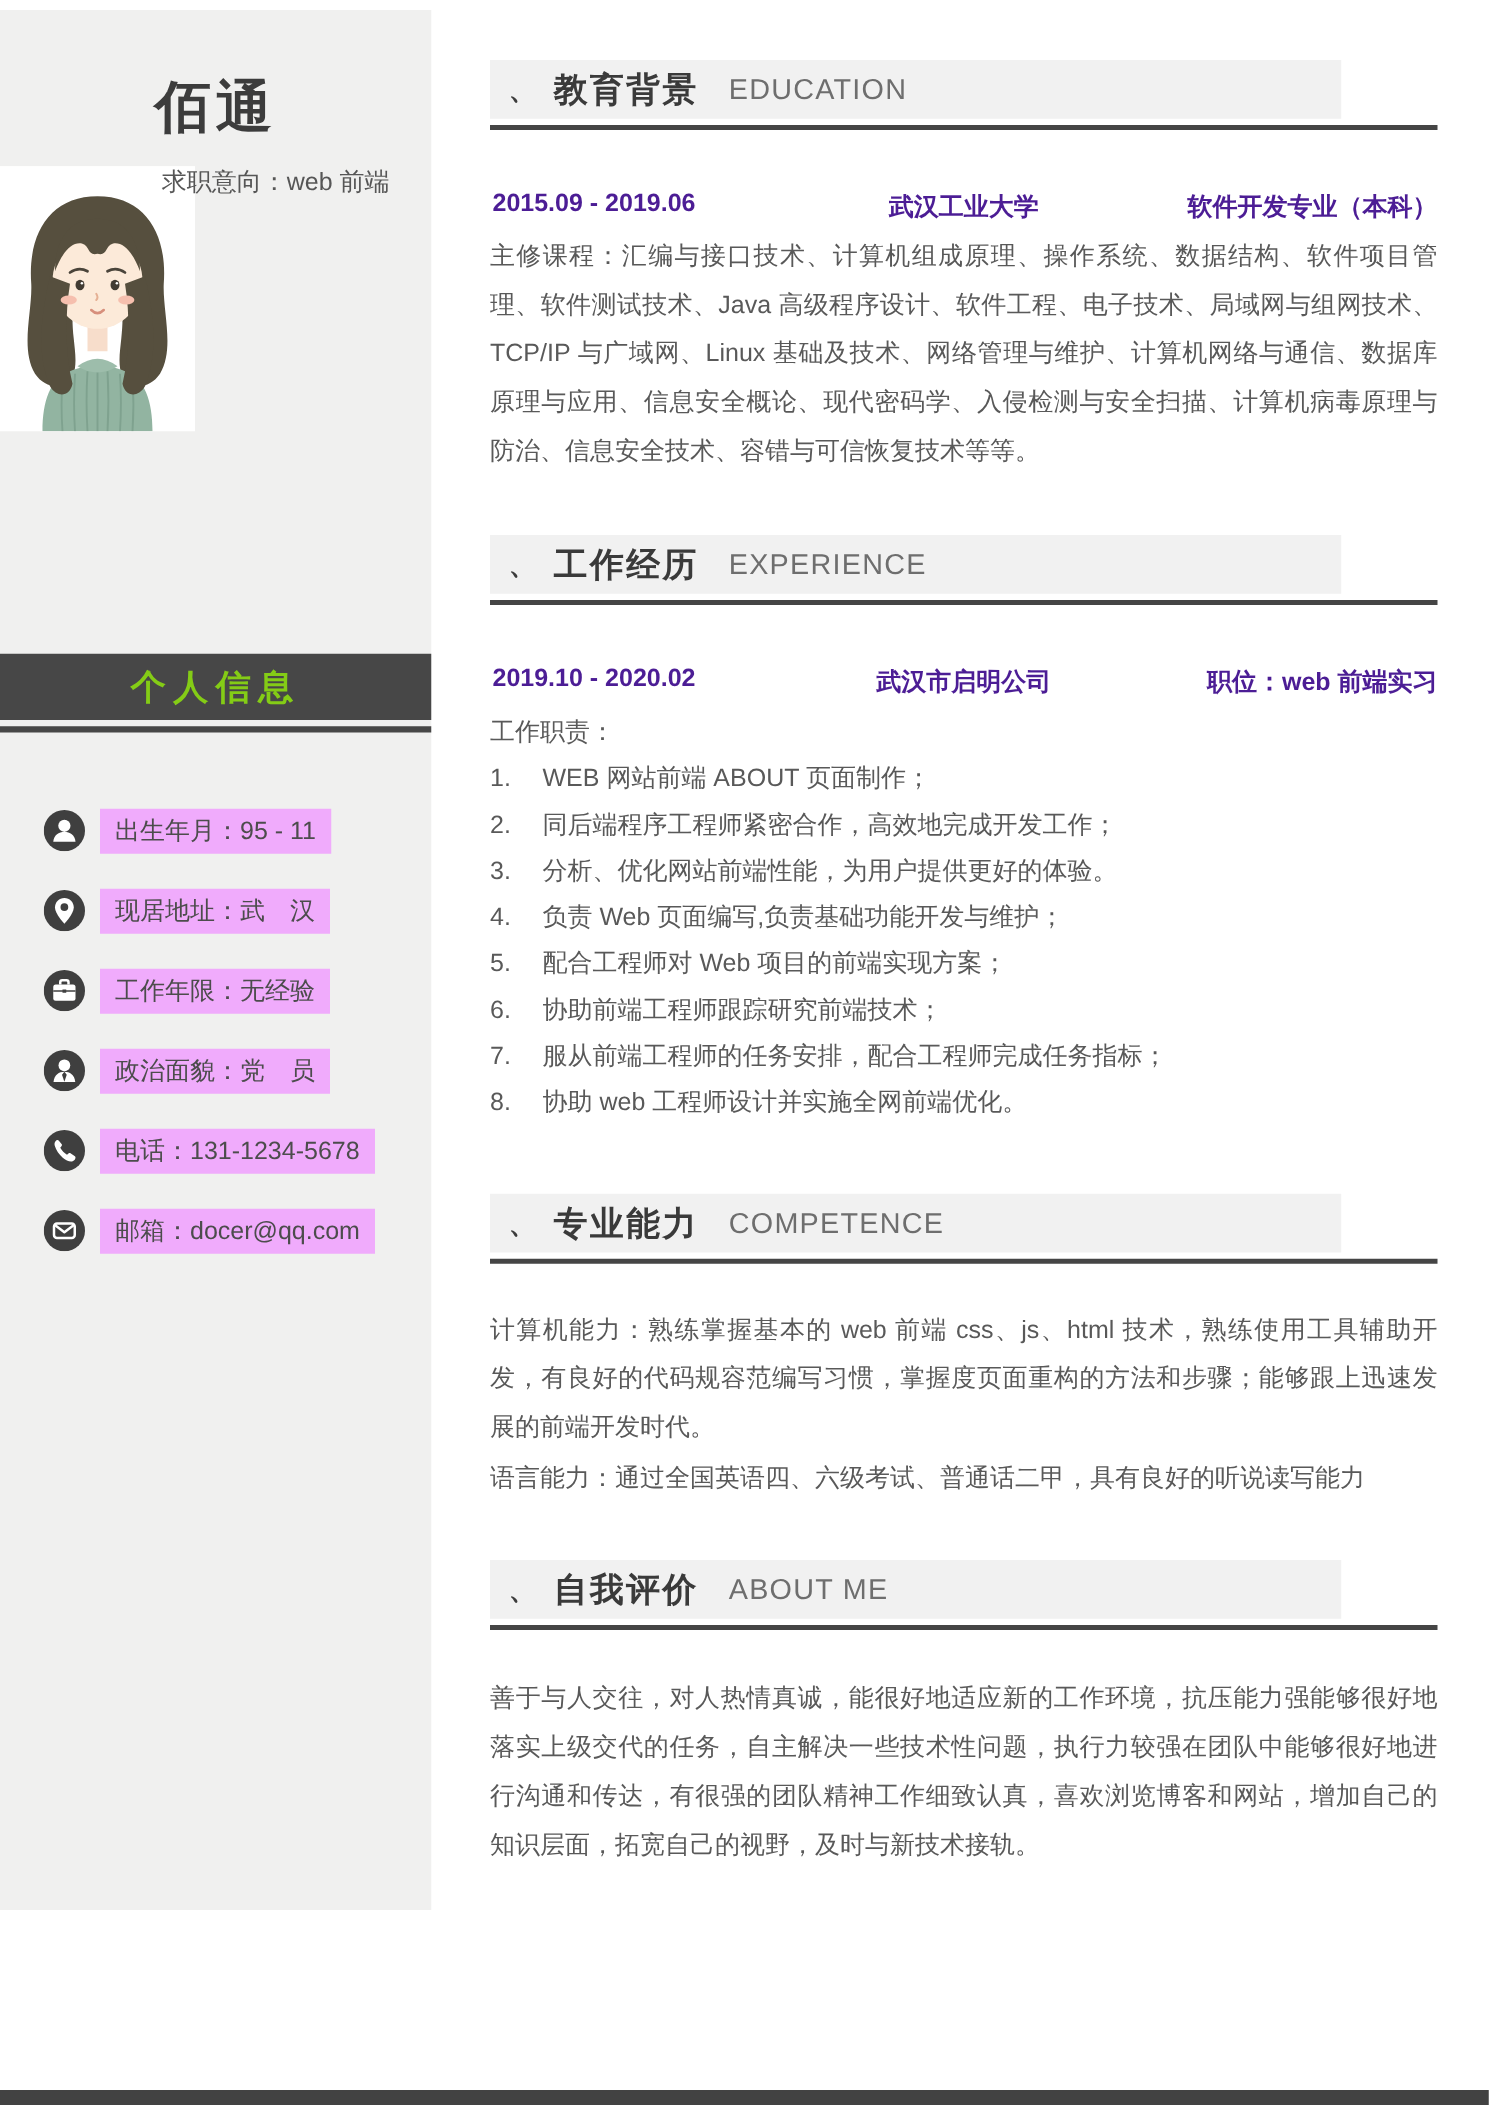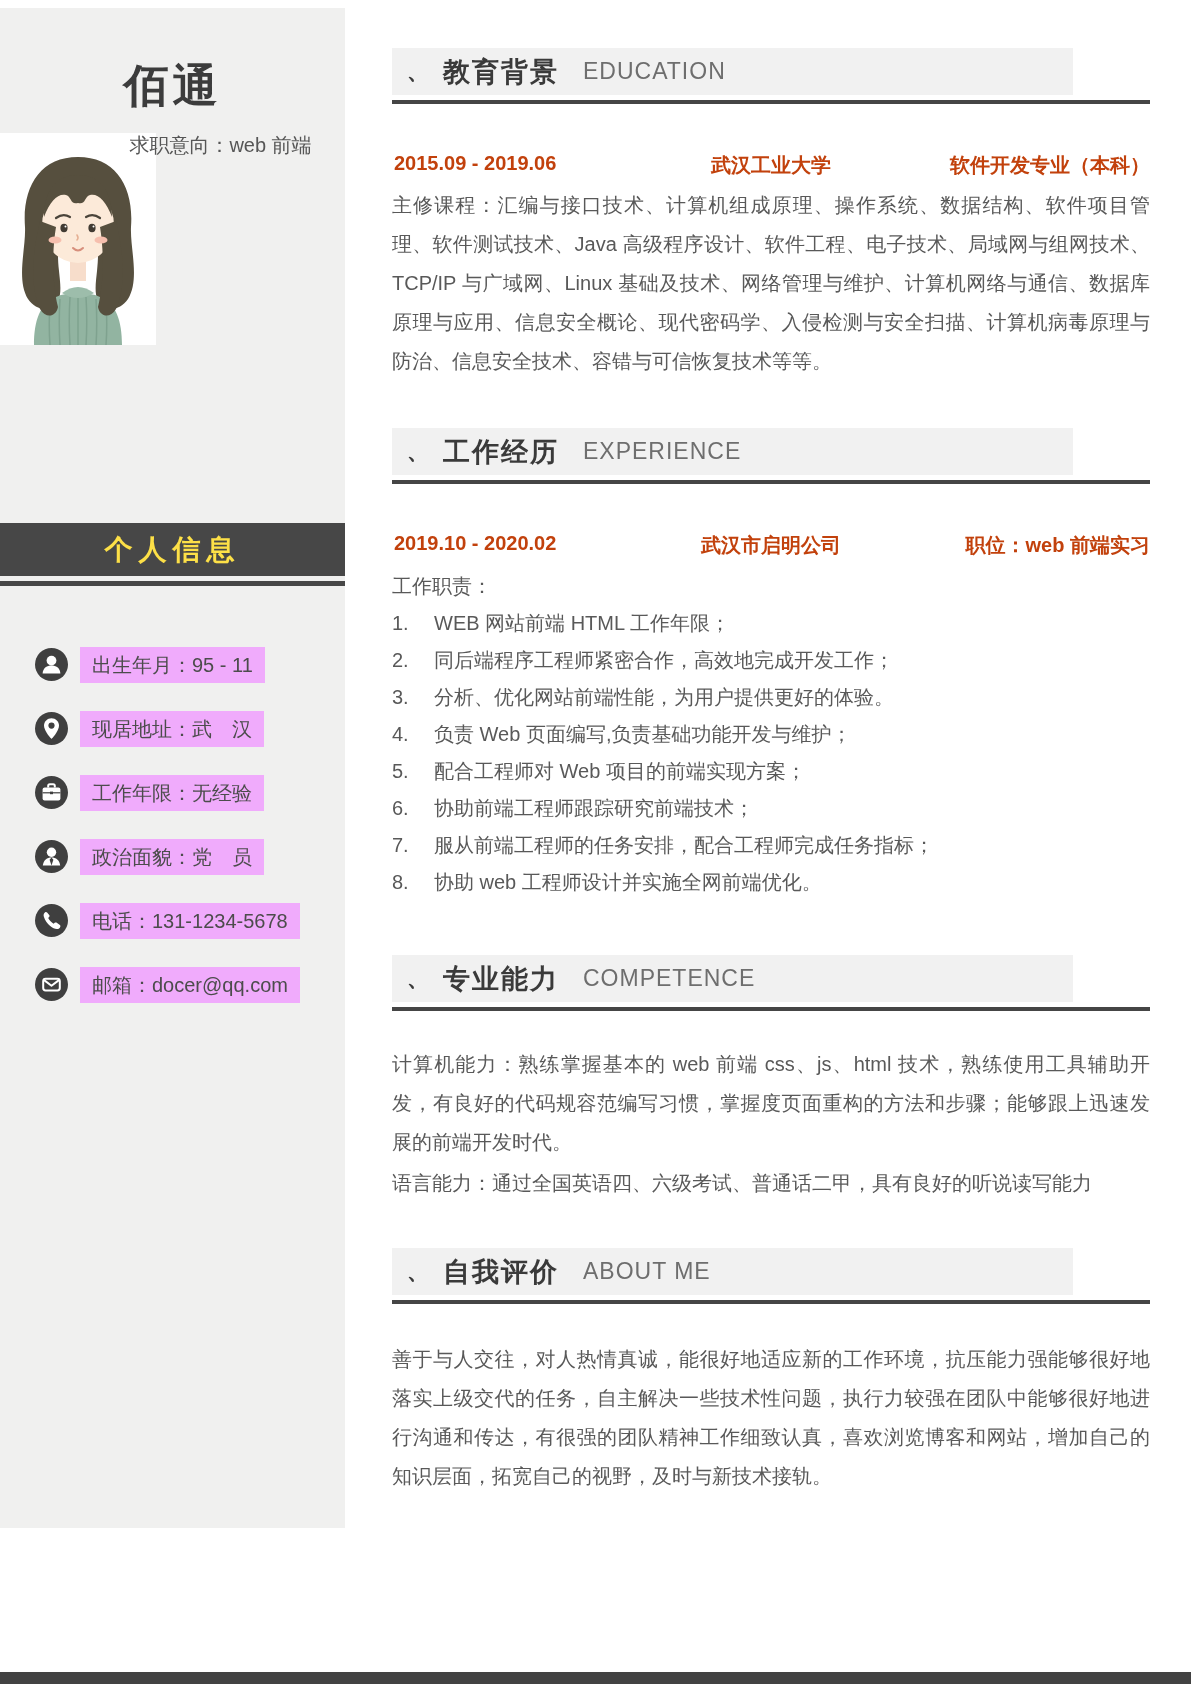--- a/index.html
+++ b/index.html
@@ -10,35 +10,35 @@
   .page{position:absolute;inset:0;}
 
   
   .sidebar{position:absolute;left:0;top:8px;width:345px;height:1520px;background:#f0f0ef;}
   .cand-name{position:absolute;top:48px;left:0;width:100%;text-align:center;
     font-size:45px;font-weight:bold;color:#3c3c3c;letter-spacing:4px;}
   .intention{position:absolute;top:124px;left:0;width:100%;text-align:center;
     font-size:20px;color:#565656;z-index:3;padding-left:48px;}
   .photo{position:absolute;left:0;top:125px;width:156px;height:212px;background:#fff;z-index:2;}
   .info-header{position:absolute;left:0;top:515px;width:100%;height:53px;background:#474747;
-    color:#fde047;font-size:28px;font-weight:bold;letter-spacing:6px;text-align:center;line-height:53px;}
+    color:#84cc16;font-size:28px;font-weight:bold;letter-spacing:6px;text-align:center;line-height:53px;}
   .info-line{position:absolute;left:0;top:573px;width:100%;height:5px;background:#474747;}
   .info-row{position:absolute;left:0;width:100%;height:36px;}
   .info-icon{position:absolute;left:35px;top:1px;width:33px;height:33px;display:block;}
   .info-chip{position:absolute;left:80px;top:0;height:36px;line-height:36px;background:#f0abfc;
     padding:0 12px;font-size:20px;color:#4c4c4c;white-space:nowrap;}
 
   
   .sec{position:absolute;left:392px;width:758px;}
   .sec-bar{height:47px;width:681px;background:#f1f1f1;display:flex;align-items:center;padding-left:15px;box-sizing:border-box;}
   .mark{font-weight:bold;font-size:22px;color:#3c3c3c;margin-right:14px;}
   .zh{font-weight:bold;font-size:27px;color:#3a3a3a;letter-spacing:2px;}
   .en{font-size:23px;color:#6e6e6e;margin-left:24px;letter-spacing:1px;}
   .sec-line{margin-top:5px;height:4px;background:#454545;width:758px;}
-  .meta-row{position:relative;margin-top:48px;height:24px;font-weight:bold;font-size:20px;color:#c2410c;}
+  .meta-row{position:relative;margin-top:48px;height:24px;font-weight:bold;font-size:20px;color:#4c1d95;}
   .m-left{position:absolute;left:2px;top:0;}
   .m-center{position:absolute;left:0;right:0;top:0;text-align:center;}
   .m-right{position:absolute;right:0;top:0;}
   .body{font-size:20px;line-height:39px;color:#595959;text-align:justify;margin:0;}
   .body.first{margin-top:10px;}
   .duties-label{margin-top:12px;font-size:20px;line-height:37px;color:#595959;}
   .duty{display:flex;line-height:37px;font-size:20px;color:#595959;}
   .d-num{width:42px;flex:0 0 42px;}
   .d-text{flex:1;}
   .gap34{margin-top:34px;}
@@ -166,21 +166,21 @@
     <div class="sec-line"></div>
     <div class="meta-row">
       <span class="m-left">2019.10 - 2020.02</span>
       <span class="m-center">武汉市启明公司</span>
       <span class="m-right">职位：web 前端实习</span>
     </div>
     <div class="duties-label">工作职责：</div>
 
     <div class="duty">
         <span class="d-num">1.</span>
-        <span class="d-text">WEB 网站前端 HTML 工作年限；</span>
+        <span class="d-text">WEB 网站前端 ABOUT 页面制作；</span>
       </div>
     <div class="duty">
         <span class="d-num">2.</span>
         <span class="d-text">同后端程序工程师紧密合作，高效地完成开发工作；</span>
       </div>
     <div class="duty">
         <span class="d-num">3.</span>
         <span class="d-text">分析、优化网站前端性能，为用户提供更好的体验。</span>
       </div>
     <div class="duty">

